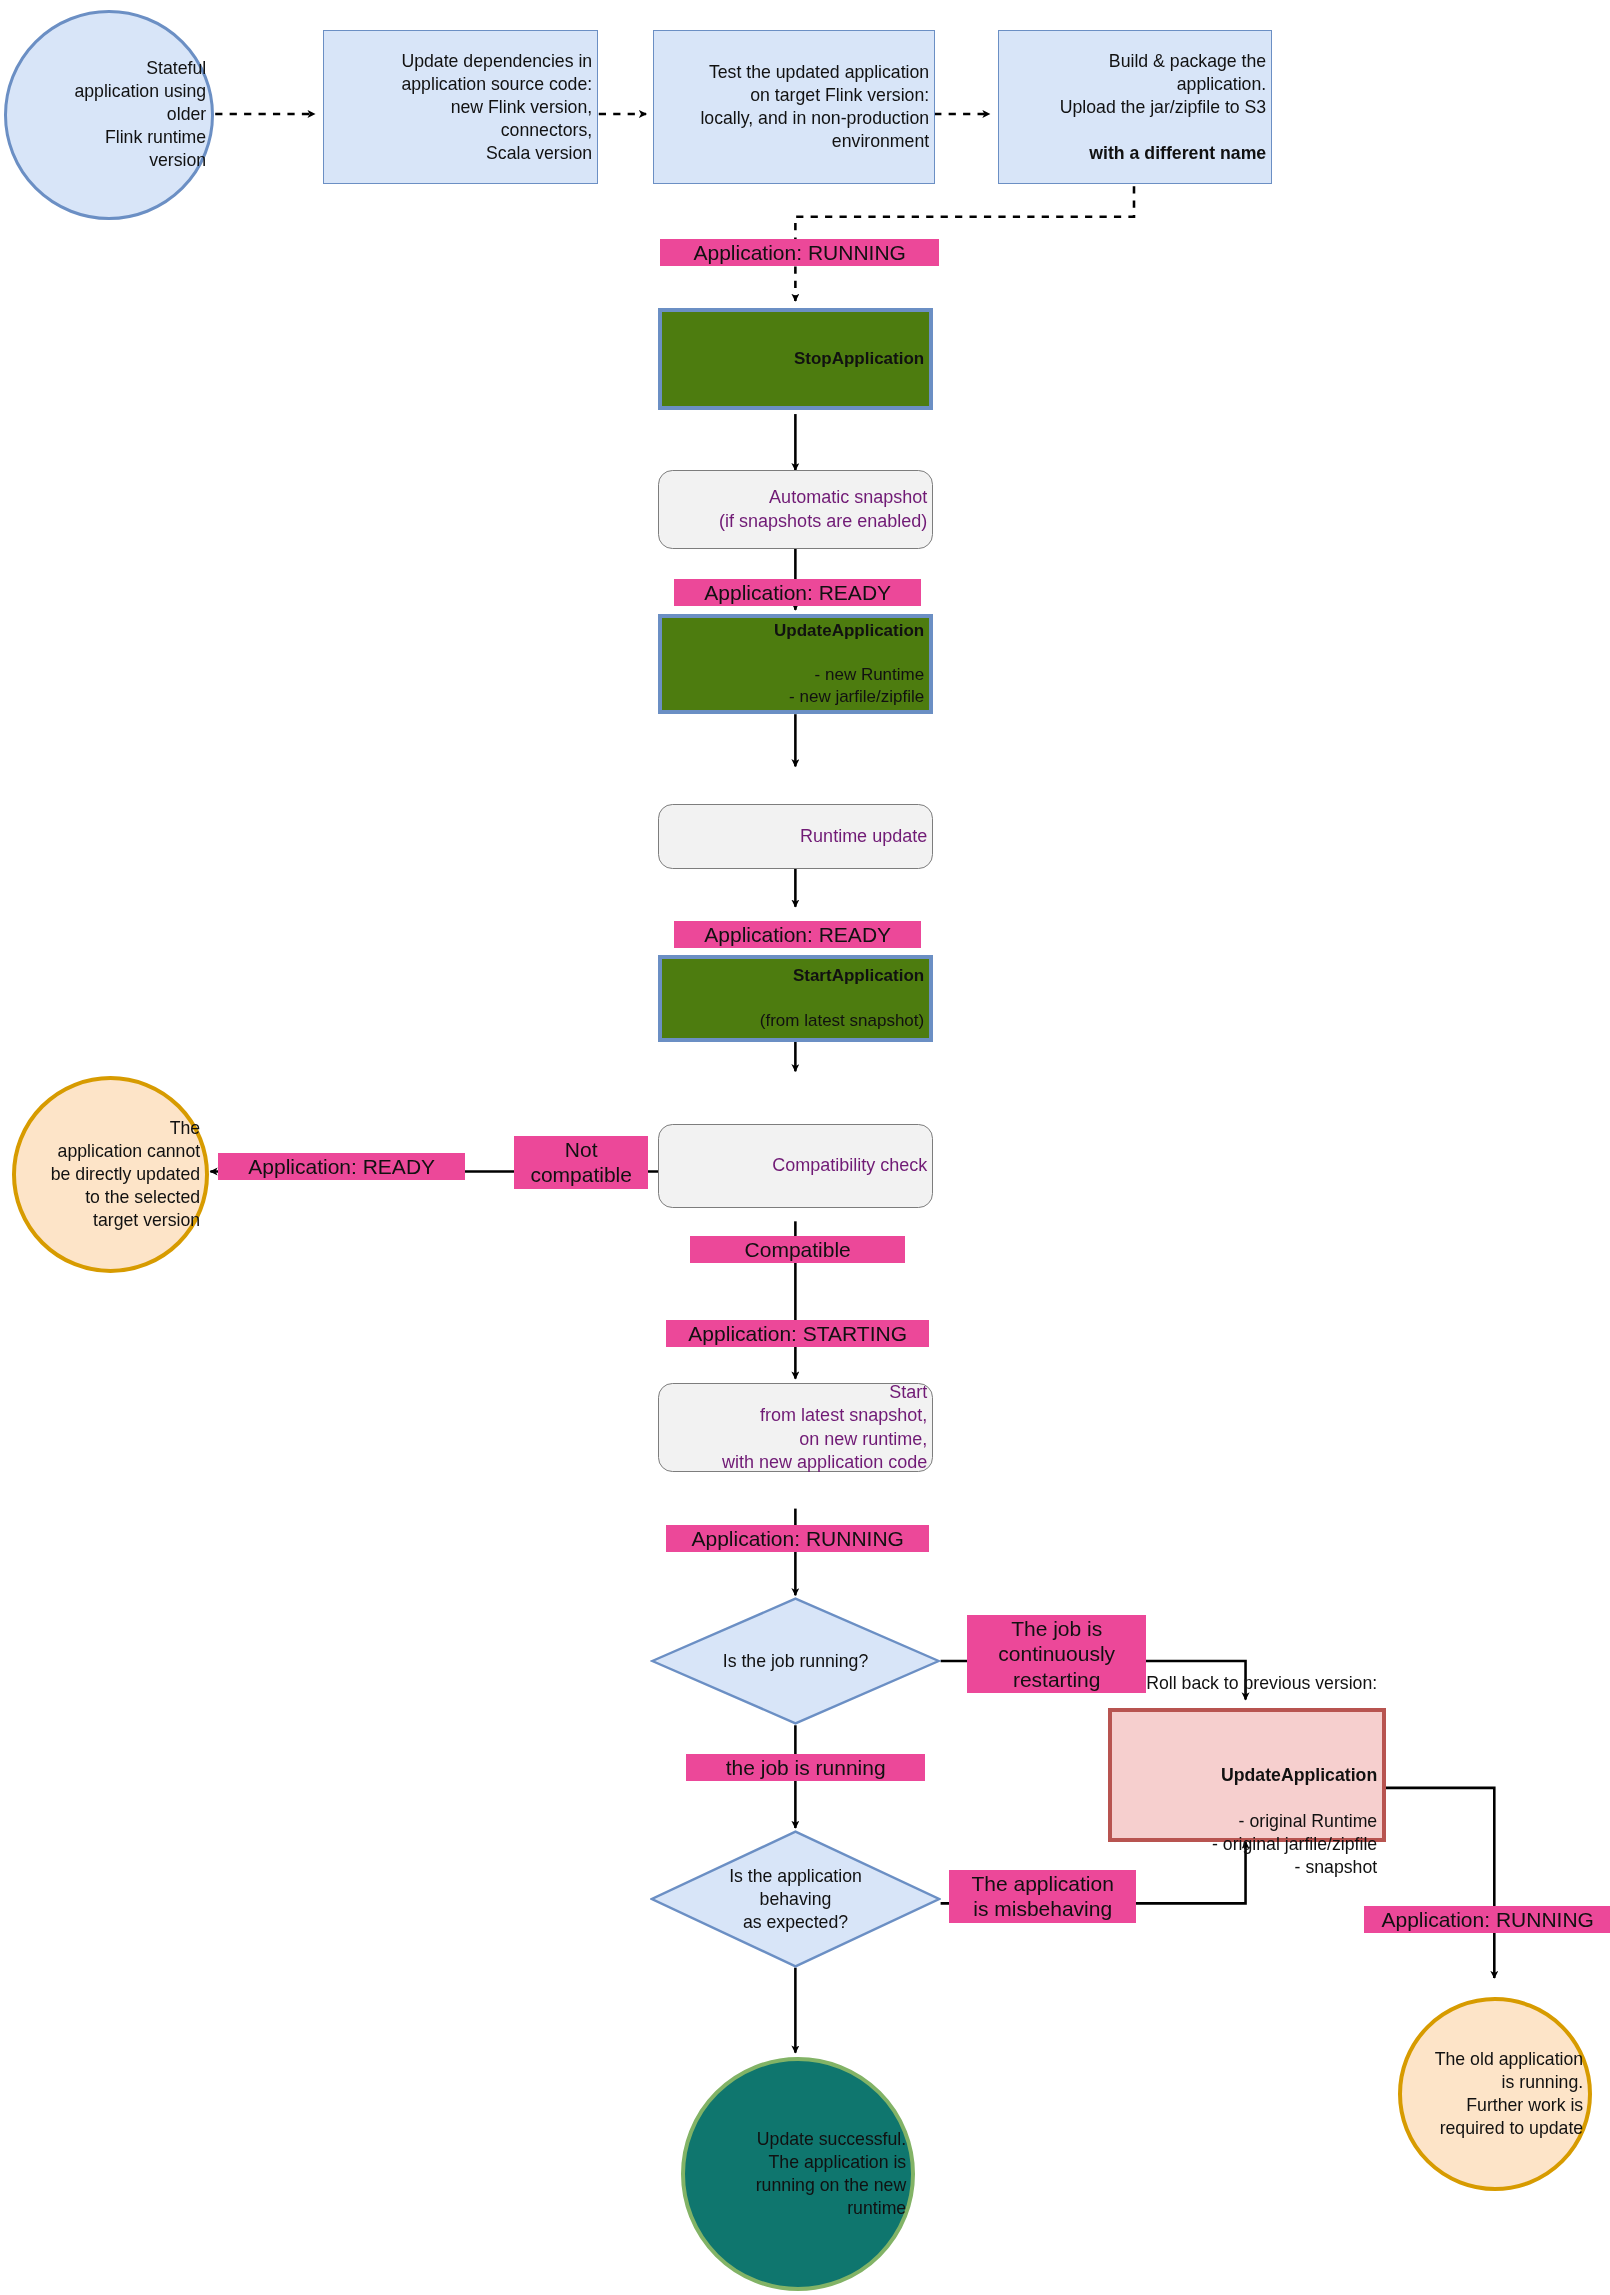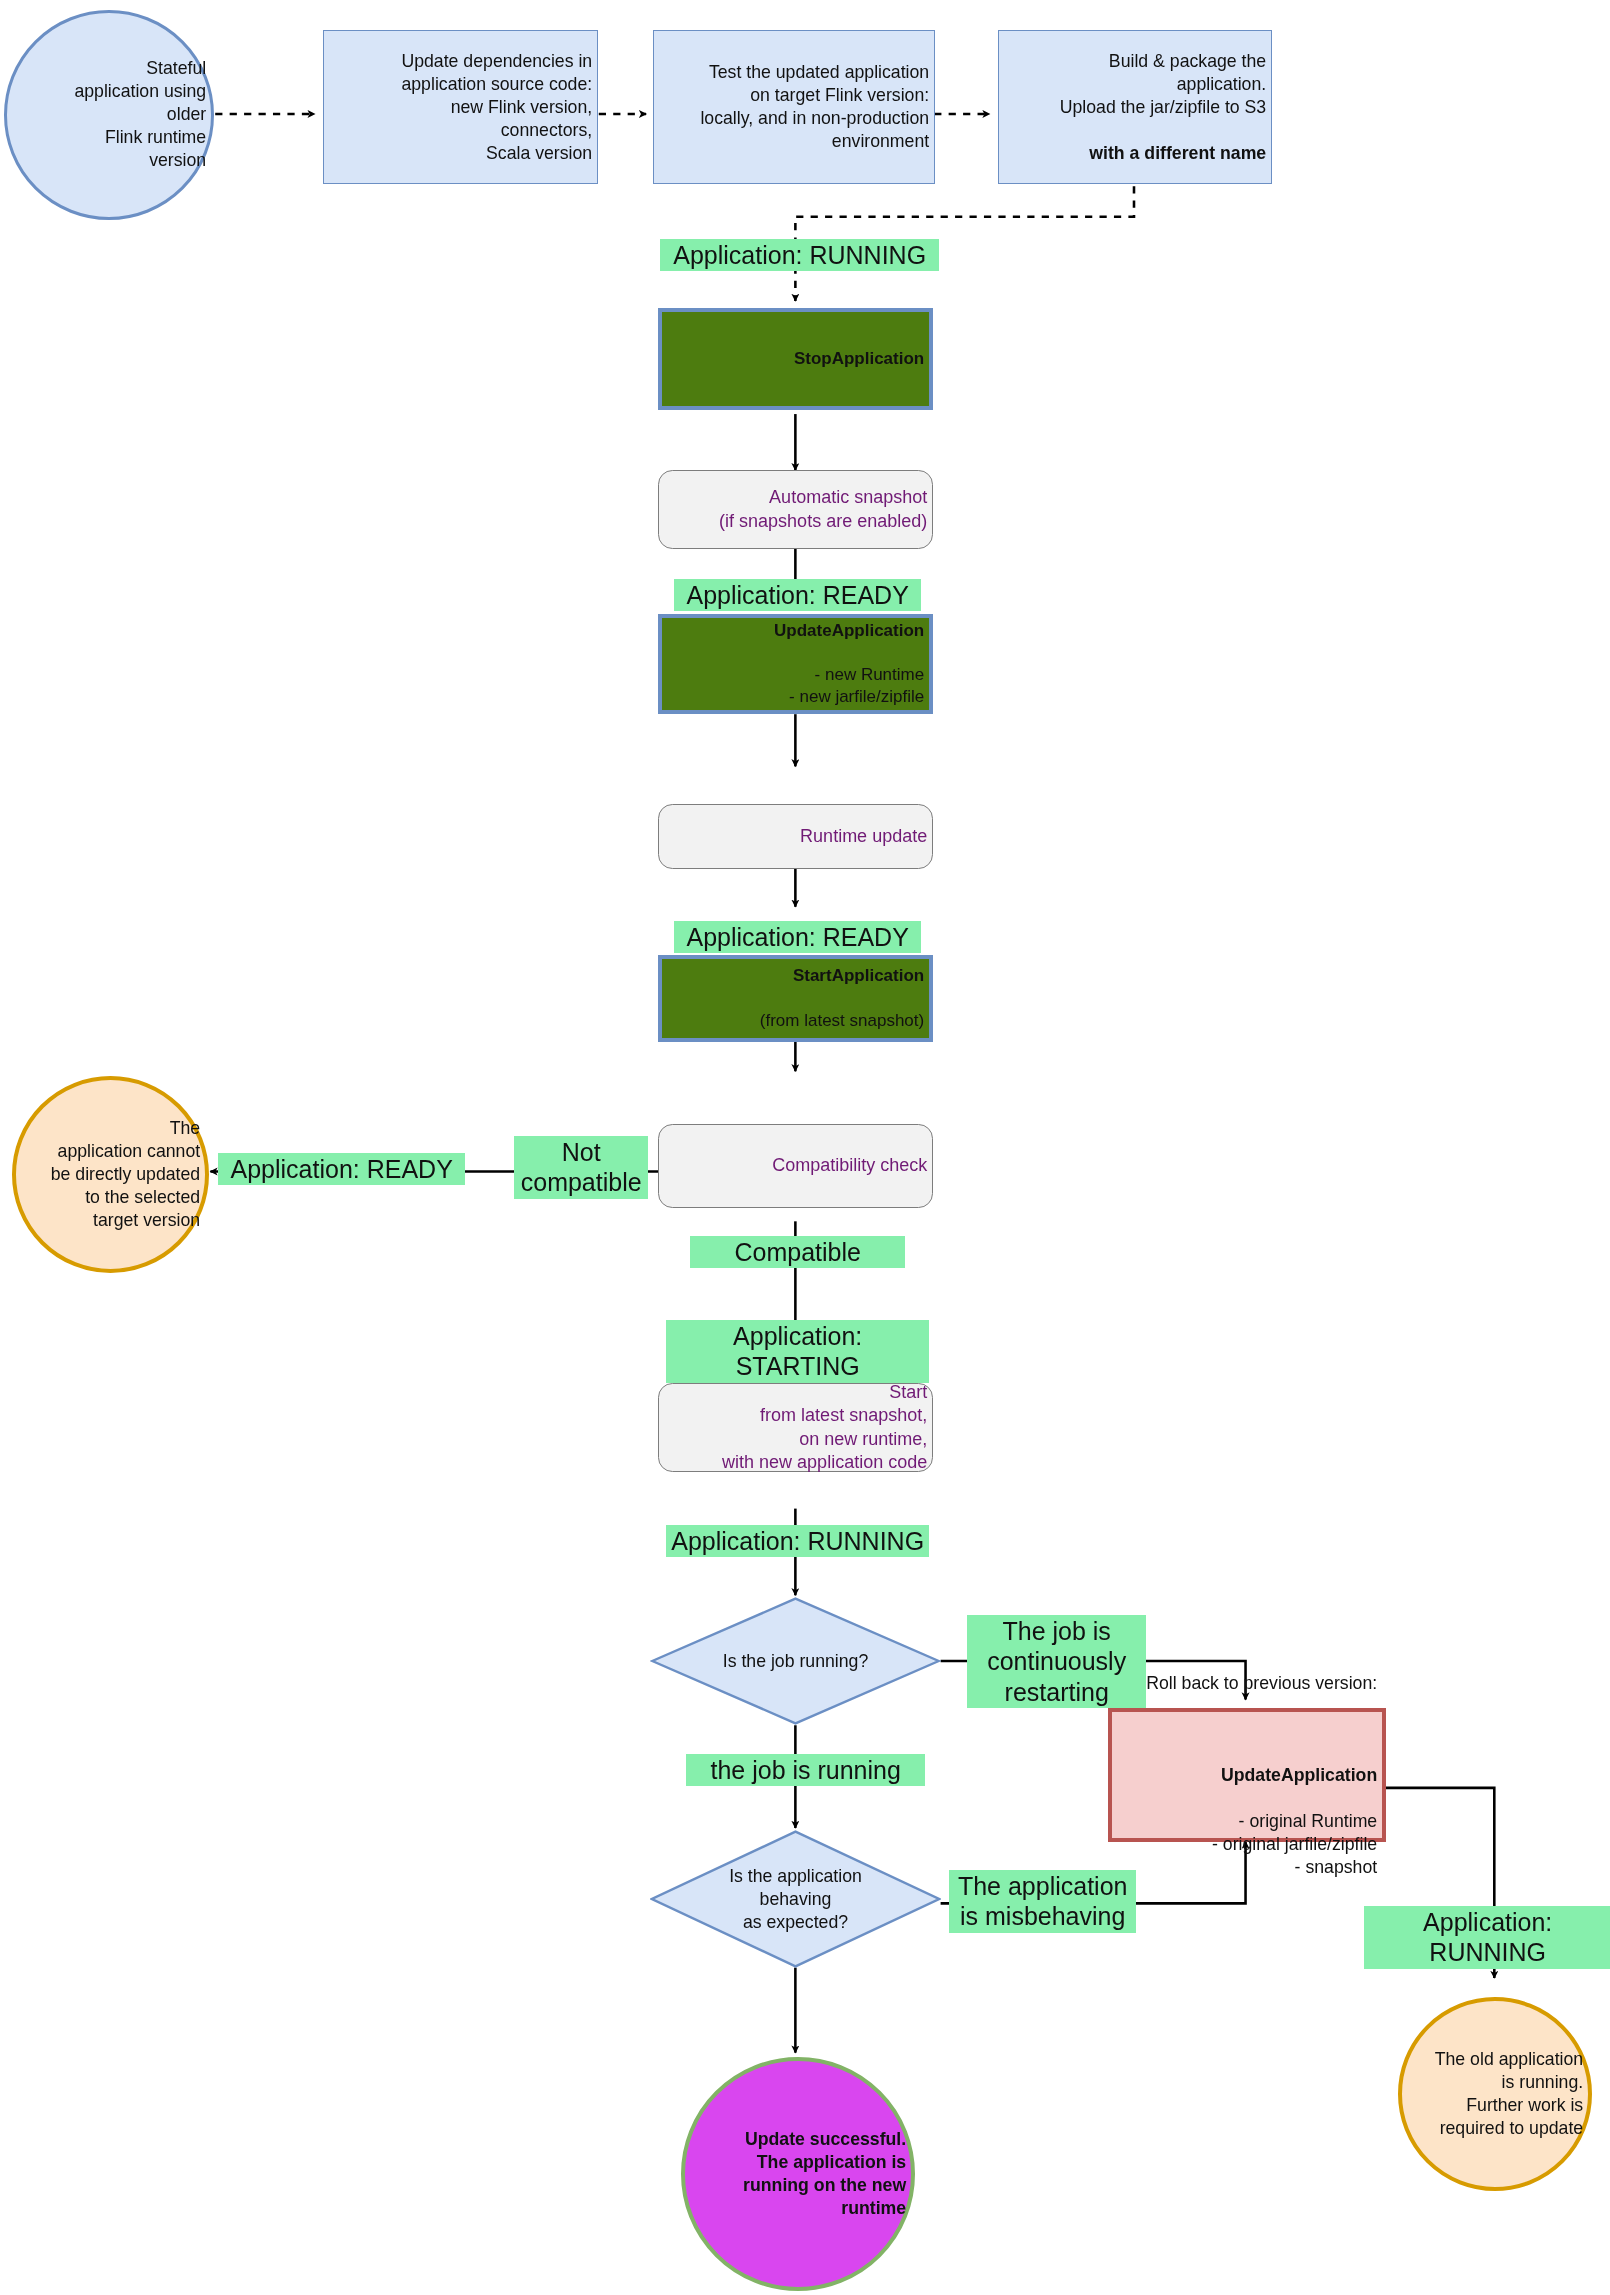--- a/index.html
+++ b/index.html
@@ -14,28 +14,28 @@
   
   .box-api{background:#4d7c0f;border:4px solid #6b8fc4;font-size:17px;}
   
   .box-grey{background:#f2f2f2;border:1.6px solid #7d7d7d;border-radius:14.4px;font-size:18px;color:#701a75;}
   
   .box-red{background:#f6cfce;border:4px solid #b85450;font-size:17.7px;}
   
   .circ{border-radius:50%;font-size:17.7px;}
   .circ-blue{background:#d8e5f8;border:3.2px solid #6b8fc4;}
   .circ-orange{background:#fde4c8;border:4.8px solid #d79b00;}
-  .circ-green{background:#d946ef;border:4.8px solid #82b366;font-weight:bold;}
+  .circ-green{background:#0f766e;border:4.8px solid #82b366;}
   
   .diamond{position:absolute;}
   .diamond .dlabel{position:absolute;left:0;top:0;width:100%;height:100%;
         display:flex;align-items:center;justify-content:center;text-align:center;
         font-size:17.7px;color:#111;line-height:1.30;white-space:pre-line;}
-  .elabel{position:absolute;font-size:25px;color:#111;text-align:center;
-        line-height:1.22;white-space:pre-line;background:#86efac;padding:0.8px 3.2px;}
+  .elabel{position:absolute;font-size:21px;color:#111;text-align:center;
+        line-height:1.22;white-space:pre-line;background:#ec4899;padding:0.8px 3.2px;}
   .bold{font-weight:bold;}
   .l1{display:block;}
 </style>
 </head>
 <body>
 
 <div id="stage">
 
   <svg id="edges" viewBox="0 0 2006 2860" xmlns="http://www.w3.org/2000/svg">
     <defs>

